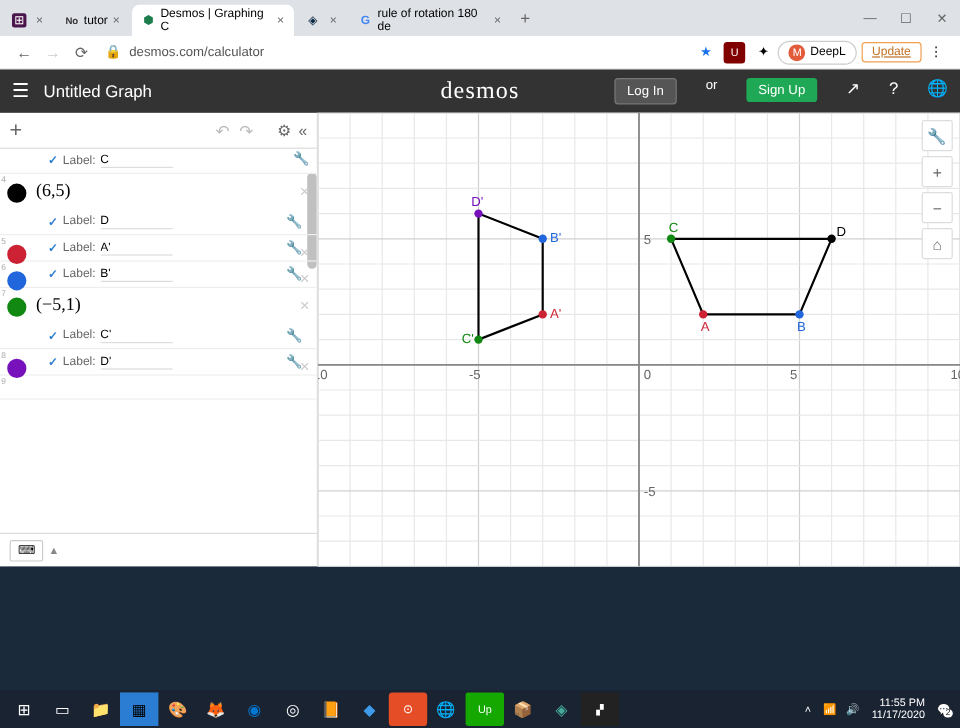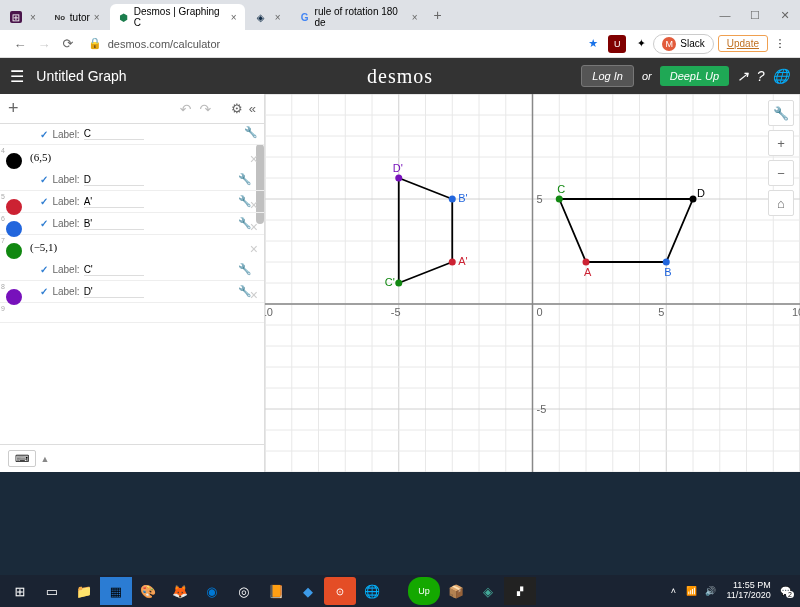--- a/index.html
+++ b/index.html
@@ -16,36 +16,36 @@
 .nav-btn { width:20px; height:20px; display:flex; align-items:center; justify-content:center; color:#666; font-size:13px; margin:0 2px; }
 .url-box { flex:1; margin:0 8px; font-size:11px; color:#555; display:flex; align-items:center; }
 .lock { margin-right:6px; color:#666; }
 .ext-icon { width:18px; height:18px; margin:0 3px; display:flex; align-items:center; justify-content:center; font-size:11px; }
 .paused-btn { border:1px solid #ccc; border-radius:12px; padding:2px 8px; font-size:10px; display:flex; align-items:center; }
 .update-btn { border:1px solid #f0a050; color:#c07020; border-radius:3px; padding:2px 8px; font-size:10px; margin-left:4px;text-decoration:underline; }
 .app-header { background:#333; height:36px; display:flex; align-items:center; color:#fff; padding:0 10px; }
 .hamburger { font-size:16px; margin-right:12px; }
 .title-text { font-size:14px; }
 .logo-center { position:absolute; left:50%; transform:translateX(-50%); font-family:Georgia,serif; font-size:20px; letter-spacing:1px; }
-.header-right { margin-left:auto; display:flex; align-items:center; gap:8px;font-style:italic; }
+.header-right { margin-left:auto; display:flex; align-items:flex-start; gap:24px; }
 .login-btn { background:#555; border:1px solid #777; padding:4px 10px; font-size:11px; border-radius:3px; }
 .or-text { font-size:11px; }
 .signup-btn { background:#1fa855; padding:4px 10px; font-size:11px; border-radius:3px; }
 .header-icon { font-size:14px; }
 .app-body { display:flex; height:378px; background:#fff; }
 .sidebar { width:265px; border-right:1px solid #ddd; display:flex; flex-direction:column; }
 .sidebar-toolbar { height:30px; border-bottom:1px solid #ddd; display:flex; align-items:center; padding:0 8px; }
 .add-btn { font-size:18px; color:#666; }
 .undo-redo { margin-left:auto; display:flex; gap:8px; color:#bbb; font-size:14px; }
 .gear-collapse { margin-left:20px; display:flex; gap:6px; color:#666; font-size:13px; }
 .expr-list { flex:1; overflow-y:auto; position:relative; }
 .scroll-thumb { position:absolute; right:0; top:20px; width:8px; height:80px; background:#c0c0c0; border-radius:4px; }
 .expr-row { position:relative; border-bottom:1px solid #eee; }
 .row-num { position:absolute; left:0; top:2px; font-size:7px; color:#aaa; width:6px; text-align:center; }
-.row-content { padding:6px 20px 6px 30px; font-size:11px; font-family:"Times New Roman",serif; }
+.row-content { padding:6px 20px 6px 30px; font-size:15px; font-family:"Times New Roman",serif; }
 .label-row { display:flex; align-items:center; padding:4px 12px 4px 40px; font-size:10px; color:#666; }
 .check { color:#2e7dd1; margin-right:4px; font-weight:bold; }
 .label-input { border:none; border-bottom:1px solid #ddd; margin-left:4px; font-size:10px; width:60px; }
 .point-icon { position:absolute; left:6px; top:8px; width:16px; height:16px; border-radius:50%; border:2px solid; }
 .row-x { position:absolute; right:6px; top:6px; color:#ccc; font-size:14px; }
 .row-wrench { position:absolute; right:6px; top:2px; color:#ccc; font-size:11px; }
 .keyboard-bar { height:28px; border-top:1px solid #ddd; display:flex; align-items:center; padding:0 8px; }
 .kbd-icon { border:1px solid #ccc; padding:2px 6px; font-size:10px; border-radius:2px; }
 .graph-area { flex:1; position:relative; background:#fff; }
 .graph-tools { position:absolute; right:6px; top:6px; width:26px; display:flex; flex-direction:column; gap:4px; }
@@ -103,34 +103,34 @@
   <div class="nav-btn">⟳</div>
   <div class="url-box">
       <span class="lock">🔒</span>
       <span>desmos.com/calculator</span>
     </div>
   <div class="ext-icon" style="color:#1a73e8;">★</div>
   <div class="ext-icon" style="background:#800000;color:#fff;border-radius:3px;font-size:9px;">U</div>
   <div class="ext-icon">✦</div>
   <div class="paused-btn">
       <span style="background:#e25b3b;color:#fff;border-radius:50%;width:14px;height:14px;display:inline-flex;align-items:center;justify-content:center;font-size:9px;margin-right:4px;">M</span>
-      <span>Slack</span>
+      <span>DeepL</span>
     </div>
   <div class="update-btn">Update</div>
   <div class="ext-icon">⋮</div>
 </div>
 
 <div class="app-header">
   <div class="hamburger">☰</div>
   <div class="title-text">Untitled Graph</div>
   <div class="logo-center">desmos</div>
   <div class="header-right">
     <div class="login-btn">Log In</div>
     <div class="or-text">or</div>
-    <div class="signup-btn">DeepL Up</div>
+    <div class="signup-btn">Sign Up</div>
     <div class="header-icon">↗</div>
     <div class="header-icon">?</div>
     <div class="header-icon">🌐</div>
   </div>
 </div>
 
 <div class="app-body">
   <div class="sidebar">
     <div class="sidebar-toolbar">
       <div class="add-btn">+</div>
@@ -320,21 +320,21 @@
   <div class="tb-icon">📁</div>
   <div class="tb-icon" style="background:#2b7cd3;">▦</div>
   <div class="tb-icon">🎨</div>
   <div class="tb-icon">🦊</div>
   <div class="tb-icon" style="color:#0078d4;">◉</div>
   <div class="tb-icon" style="color:#fff;">◎</div>
   <div class="tb-icon">📙</div>
   <div class="tb-icon" style="color:#3d9be9;">◆</div>
   <div class="tb-icon" style="background:#e44d26;color:#fff;border-radius:3px;font-size:10px;">⊙</div>
   <div class="tb-icon">🌐</div>
-  <div class="tb-icon" style="background:#14a800;color:#fff;border-radius:13px;font-size:9px;margin-left:20px;">Up</div>
+  <div class="tb-icon" style="background:#14a800;color:#fff;border-radius:2px;font-size:9px;">Up</div>
   <div class="tb-icon">📦</div>
   <div class="tb-icon" style="color:#4a9;">◈</div>
   <div class="tb-icon" style="background:#222;color:#fff;font-size:8px;">▞</div>
   <div class="tb-right">
     <span style="margin:0 6px;">˄</span>
     <span style="margin:0 4px;">📶</span>
     <span style="margin:0 4px;">🔊</span>
     <div class="clock">
       <div>11:55 PM</div>
       <div>11/17/2020</div>

